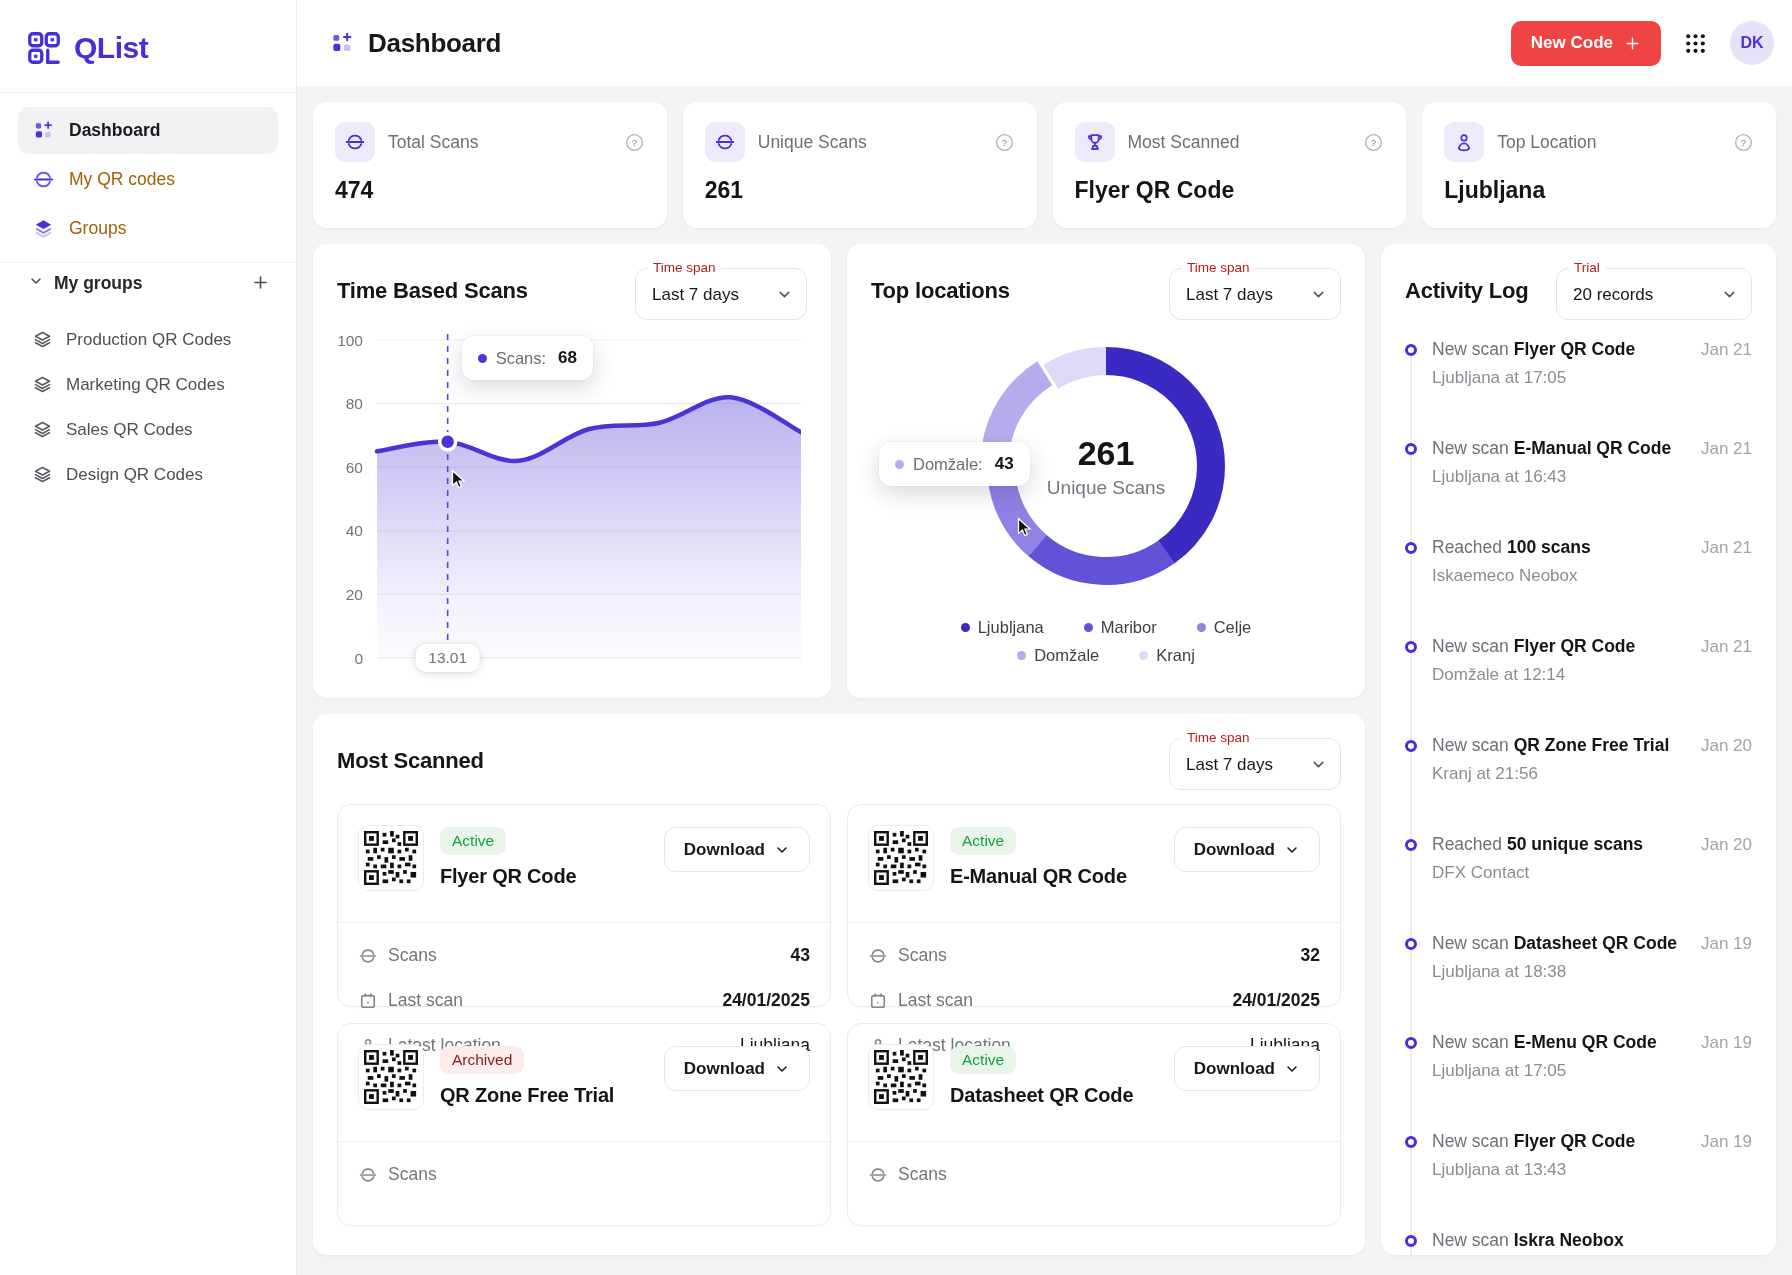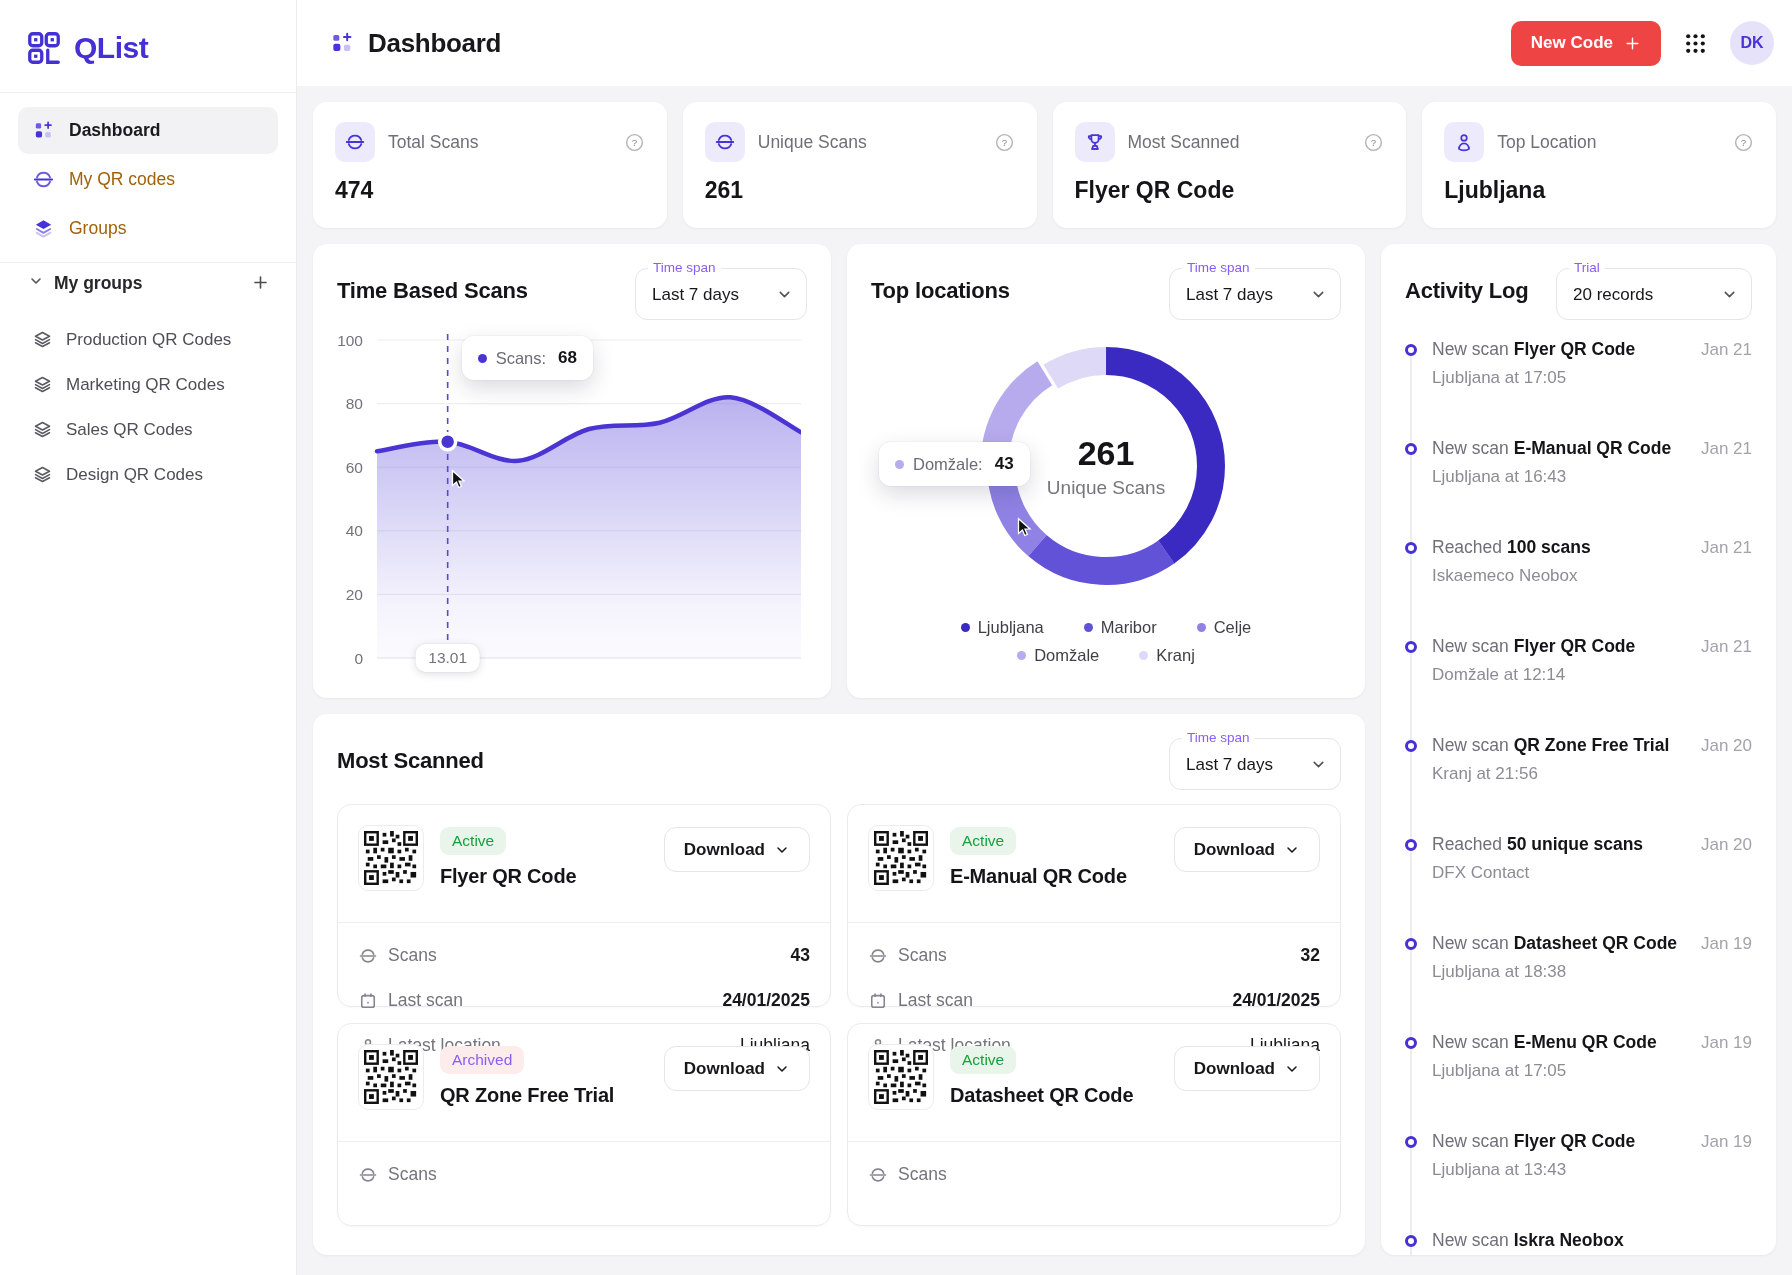--- a/index.html
+++ b/index.html
@@ -50,21 +50,21 @@
 
   
   .mid { display:flex; gap:16px; height:1011px; }
   .left-col { flex:1; display:flex; flex-direction:column; gap:16px; min-width:0; }
   .charts-row { display:grid; grid-template-columns:1fr 1fr; gap:16px; height:454px; }
   .chart-card, .donut-card { padding:24px; }
   .card-head { display:flex; align-items:flex-start; justify-content:space-between; }
   .card-title { font-size:22px; font-weight:700; color:#141419; padding-top:10px; letter-spacing:-0.2px; }
 
   .select { position:relative; height:52px; min-width:172px; border:1.5px solid #e5e5ea; border-radius:12px; display:flex; align-items:center; padding:2px 46px 0 16px; cursor:pointer; background:#fff; }
-  .select-label { position:absolute; top:-9px; left:12px; background:#fff; padding:0 5px; font-size:13.5px; color:#8b5cf6; }
+  .select-label { position:absolute; top:-9px; left:12px; background:#fff; padding:0 5px; font-size:13.5px; color:#b91c1c; }
   .select-value { font-size:17px; color:#17171c; white-space:nowrap; }
   .select-chev { position:absolute; right:13px; top:17px; }
 
   
   .plot { position:relative; margin-top:10px; width:464px; height:344px; }
   .tip { position:absolute; background:#fff; border-radius:12px; box-shadow:0 8px 22px rgba(30,30,70,0.16), 0 0 0 1px rgba(20,20,40,0.03); padding:12px 16px; display:flex; align-items:center; gap:9px; white-space:nowrap; z-index:4; }
   .tip-dot { width:9px; height:9px; border-radius:50%; flex-shrink:0; }
   .tip-name { font-size:16.5px; color:#6c6c75; }
   .tip-val { font-size:17px; font-weight:700; color:#141419; margin-left:3px; }
   .x-pill { position:absolute; transform:translateX(-50%); background:#fff; border-radius:10px; padding:5px 13px; font-size:15.5px; color:#72727b; box-shadow:0 2px 8px rgba(30,30,70,0.14), 0 0 0 1px rgba(20,20,40,0.03); z-index:3; }
@@ -85,21 +85,21 @@
   
   .most-scanned { height:541px; padding:24px; overflow:hidden; }
   .ms-head { display:flex; align-items:flex-start; justify-content:space-between; }
   .ms-grid { margin-top:14px; display:grid; grid-template-columns:1fr 1fr; gap:16px; }
   .qr-card { border:1px solid #ebebef; border-radius:14px; height:203px; box-shadow:0 1px 2px rgba(25,25,50,0.03); }
   .qr-head { position:relative; padding:20px; display:flex; gap:16px; border-bottom:1px solid #eeeef1; min-height:118px; }
   .qr-thumb { width:66px; height:66px; border:1px solid #ececf0; border-radius:10px; padding:5px; background:#fff; flex-shrink:0; }
   .qr-info { padding-top:2px; }
   .badge { display:inline-block; padding:5px 12px; border-radius:9px; font-size:15.5px; font-weight:500; }
   .badge.active { background:#e9f5eb; color:#17a03c; }
-  .badge.archived { background:#fdecec; color:#8b5cf6; }
+  .badge.archived { background:#fdecec; color:#7f1d1d; }
   .qr-name { font-size:20px; font-weight:700; color:#141419; margin-top:10px; letter-spacing:-0.2px; }
   .dl-btn { position:absolute; right:20px; top:22px; height:45px; padding:0 19px; border-radius:12px; border:1.5px solid #e5e5ea; background:#fff; display:flex; align-items:center; gap:9px; font-size:17px; font-weight:600; color:#17171c; cursor:pointer; font-family:inherit; }
   .qr-rows { padding:10px 20px 16px; }
   .qr-row { height:45px; display:flex; align-items:center; }
   .qr-row .rlabel { font-size:17.5px; color:#74747d; margin-left:10px; }
   .qr-row .rvalue { margin-left:auto; font-size:17.5px; color:#17171c; }
   .qr-row .rvalue.bold { font-weight:700; }
   .qr-row .rvalue.semi { font-weight:600; }
 
   

